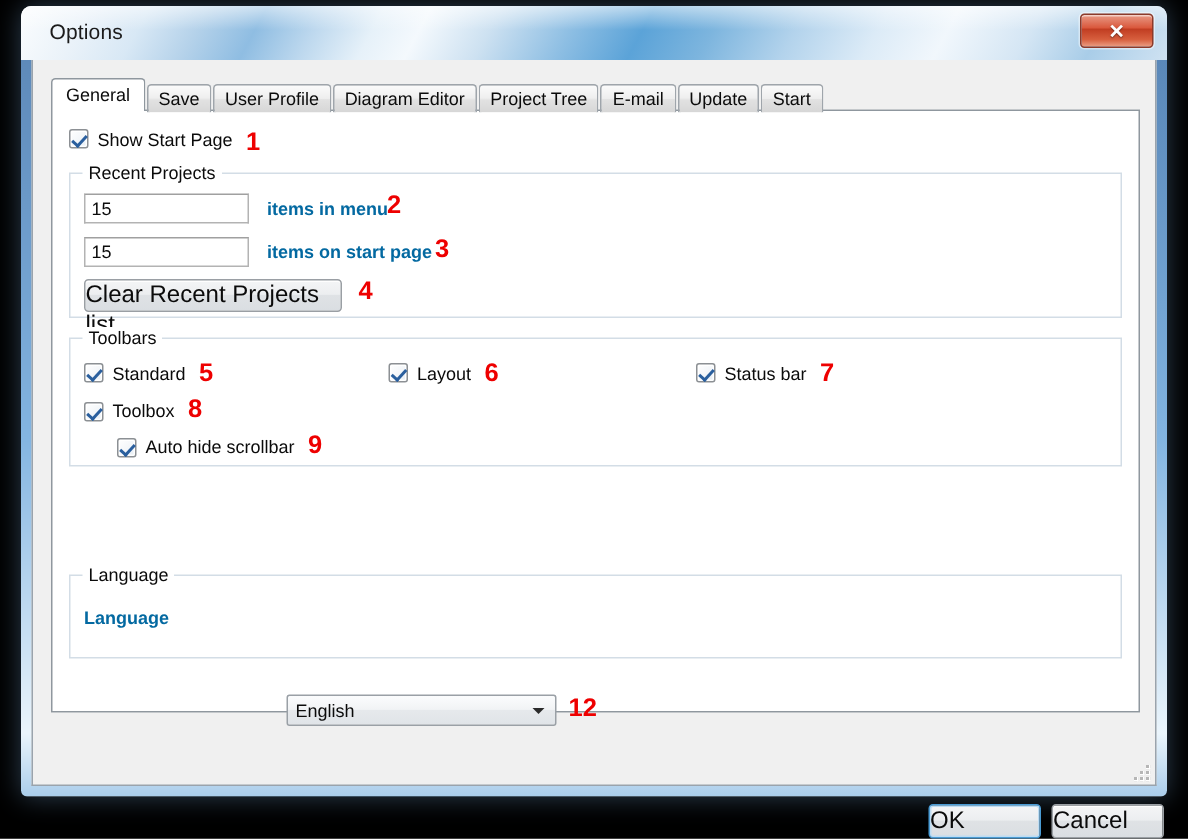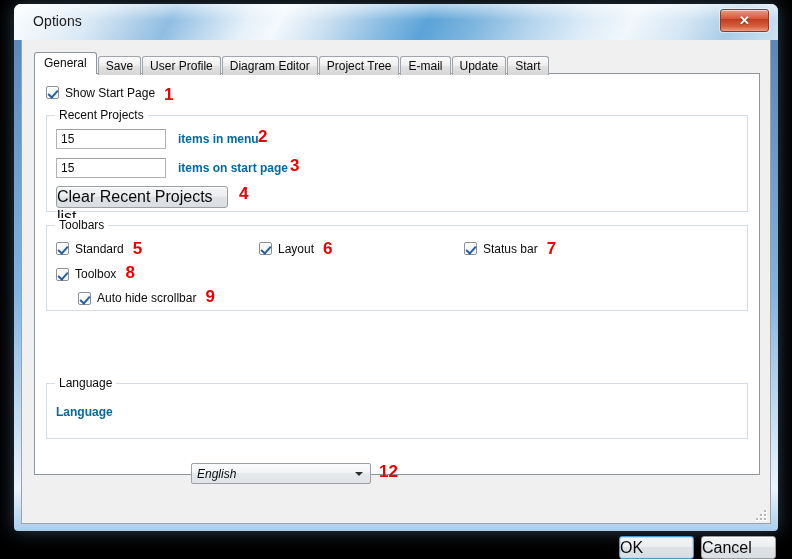--- a/index.html
+++ b/index.html
@@ -310,21 +310,20 @@
     background: linear-gradient(to bottom, #fbfcfd 0%, #f1f3f5 47%, #e6e9ec 50%, #e0e4e8 100%);
     cursor: pointer;
   }
   #language-combo-text {
     position: absolute;
     left: 5px;
     top: 2px;
     font-size: 12px;
     color: #0b0b0b;
     line-height: 16px;
-    font-style: italic;
   }
   #combo-arrow {
     position: absolute;
     right: 7px;
     top: 8px;
     width: 0; height: 0;
     border-left: 4px solid transparent;
     border-right: 4px solid transparent;
     border-top: 4px solid #2b2b2b;
   }

